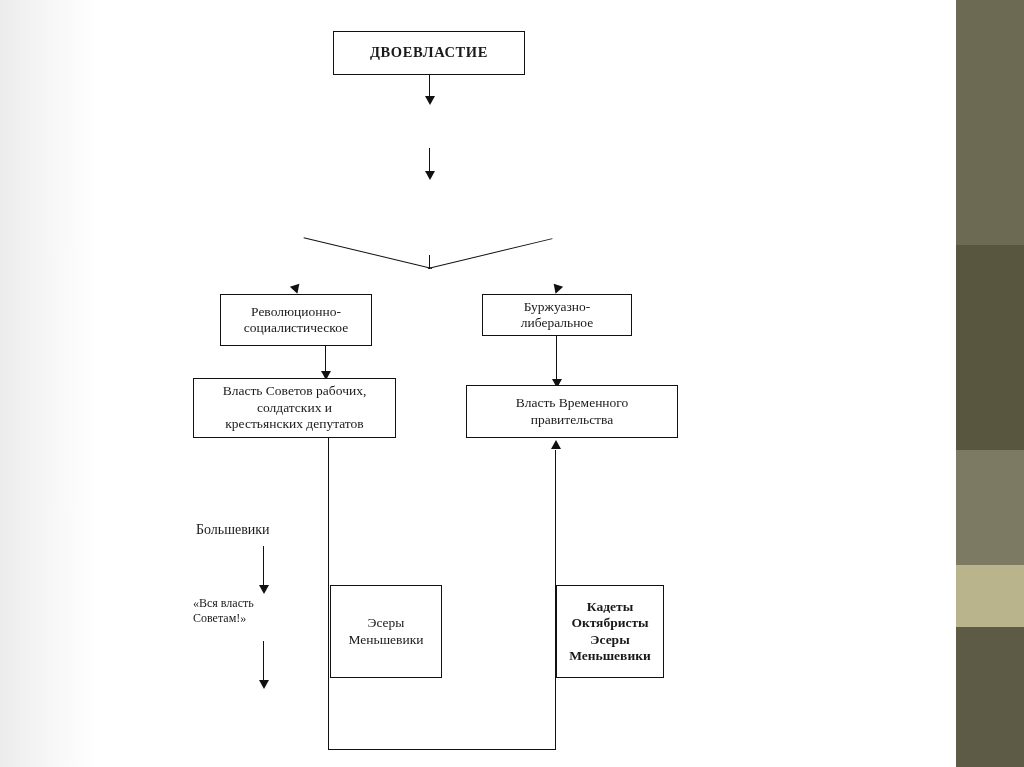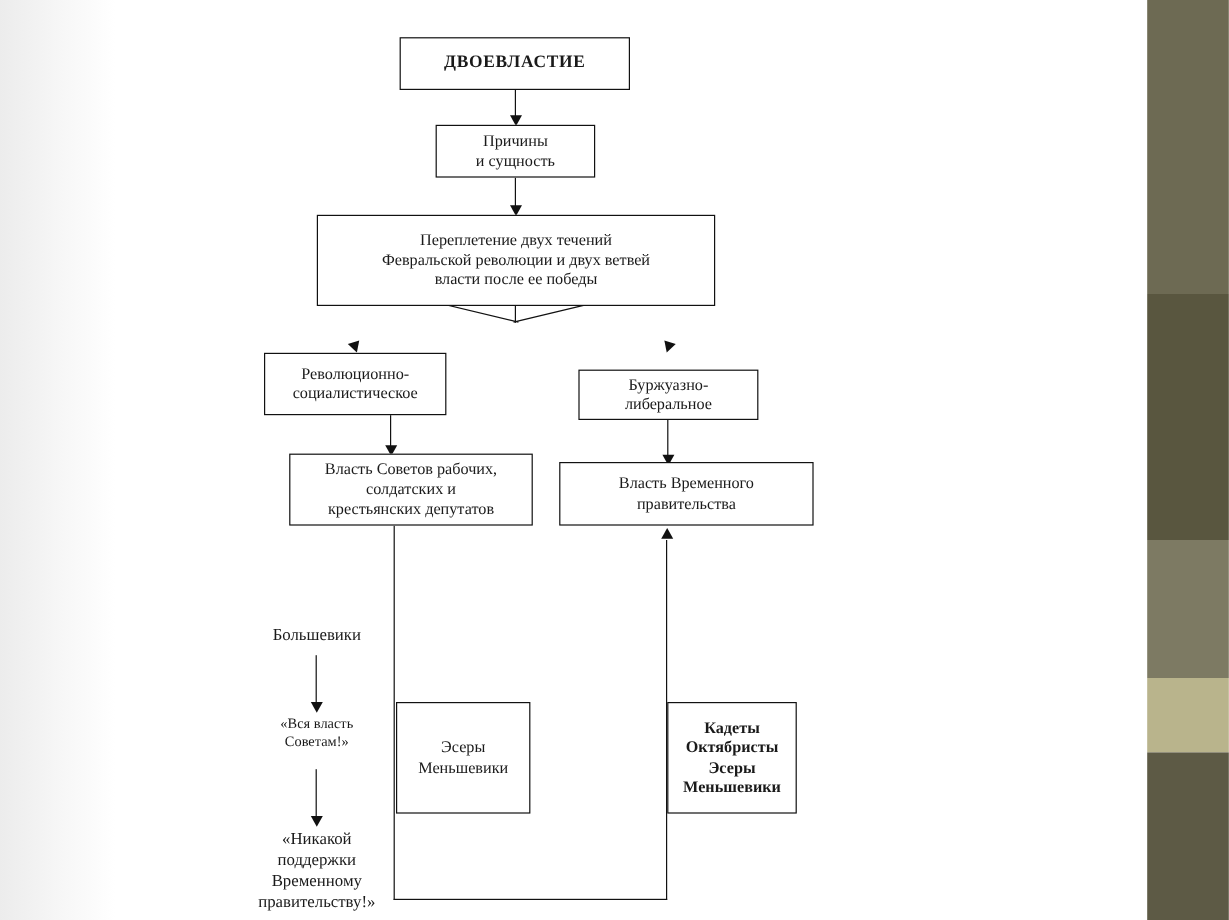--- a/index.html
+++ b/index.html
@@ -63,21 +63,20 @@
   .node .txt { display: block; width: 100%; }
 
   .title-node {
     font-weight: bold;
     letter-spacing: 0.6px;
     font-size: 14.5px;
   }
 
   .plain {
     position: absolute;
-    text-align: center;
     line-height: 1.25;
     z-index: 3;
     background: transparent;
   }
 
   
   .line {
     position: absolute;
     background: #111111;
     z-index: 1;
@@ -121,56 +120,50 @@
 
   <div class="diagram">
 
     <div class="node title-node" style="left:333px; top:31px; width:192px; height:44px;">
       <span class="txt">ДВОЕВЛАСТИЕ</span>
     </div>
 
     <div class="line v" style="left:429px; top:75px; height:24px;"></div>
     <div class="arrow down" style="left:425px; top:96px;"></div>
 
-    <div class="node" style="left:363px; top:104px; width:133px; height:44px; font-size:13.5px;">
-      <span class="txt">Причины<br>и сущность</span>
-    </div>
 
     <div class="line v" style="left:429px; top:148px; height:26px;"></div>
     <div class="arrow down" style="left:425px; top:171px;"></div>
 
-    <div class="node" style="left:264px; top:179px; width:332px; height:76px; font-size:13.5px;">
-      <span class="txt">Переплетение двух течений<br>Февральской революции и двух ветвей<br>власти после ее победы</span>
-    </div>
 
     <div class="line v" style="left:429px; top:255px; height:14px;"></div>
 
     <div class="line" style="left:300px; top:268px; width:132px; height:1.4px;
                 transform-origin: right center; transform: rotate(13.5deg);"></div>
     <div class="arrow diag" style="left:291px; top:285px; transform: rotate(-18deg);"></div>
 
     <div class="line" style="left:428px; top:268px; width:128px; height:1.4px;
                 transform-origin: left center; transform: rotate(-13.5deg);"></div>
     <div class="arrow diag" style="left:552px; top:285px; transform: rotate(18deg);"></div>
 
     <div class="node" style="left:220px; top:294px; width:152px; height:52px; font-size:13.5px;">
       <span class="txt">Революционно-<br>социалистическое</span>
     </div>
 
-    <div class="node" style="left:482px; top:294px; width:150px; height:42px; font-size:13.5px;margin-top:14px;">
+    <div class="node" style="left:482px; top:294px; width:150px; height:42px; font-size:13.5px;">
       <span class="txt">Буржуазно-<br>либеральное</span>
     </div>
 
     <div class="line v" style="left:325px; top:336px; height:38px;"></div>
     <div class="arrow down" style="left:321px; top:371px;"></div>
 
     <div class="line v" style="left:556px; top:336px; height:46px;"></div>
     <div class="arrow down" style="left:552px; top:379px;"></div>
 
-    <div class="node" style="left:193px; top:378px; width:203px; height:60px; font-size:13.5px;margin-left:48px;">
+    <div class="node" style="left:193px; top:378px; width:203px; height:60px; font-size:13.5px;">
       <span class="txt">Власть Советов рабочих,<br>солдатских и<br>крестьянских депутатов</span>
     </div>
 
     <div class="node" style="left:466px; top:385px; width:212px; height:53px; font-size:13.5px;">
       <span class="txt">Власть Временного<br>правительства</span>
     </div>
 
     <div class="line v" style="left:328px; top:438px; height:312px;"></div>
 
     <div class="line h" style="left:328px; top:749px; width:228px;"></div>
@@ -185,23 +178,20 @@
     <div class="line v" style="left:263px; top:546px; height:42px;"></div>
     <div class="arrow down" style="left:259px; top:585px;"></div>
 
     <div class="plain" style="left:193px; top:596px; width:142px; font-size:12px;">
       <span>«Вся власть<br>Советам!»</span>
     </div>
 
     <div class="line v" style="left:263px; top:641px; height:42px;"></div>
     <div class="arrow down" style="left:259px; top:680px;"></div>
 
-    <div class="plain" style="left:186px; top:691px; width:156px; font-size:14px;">
-      <span>«Никакой<br>поддержки<br>Временному<br>правительству!»</span>
-    </div>
 
     <div class="node" style="left:330px; top:585px; width:112px; height:93px; font-size:13.5px;">
       <span class="txt">Эсеры<br>Меньшевики</span>
     </div>
 
     <div class="node" style="left:556px; top:585px; width:108px; height:93px; font-size:13.5px; font-weight:bold;align-items:center;">
       <span class="txt">Кадеты<br>Октябристы<br>Эсеры<br>Меньшевики</span>
     </div>
 
   </div>

